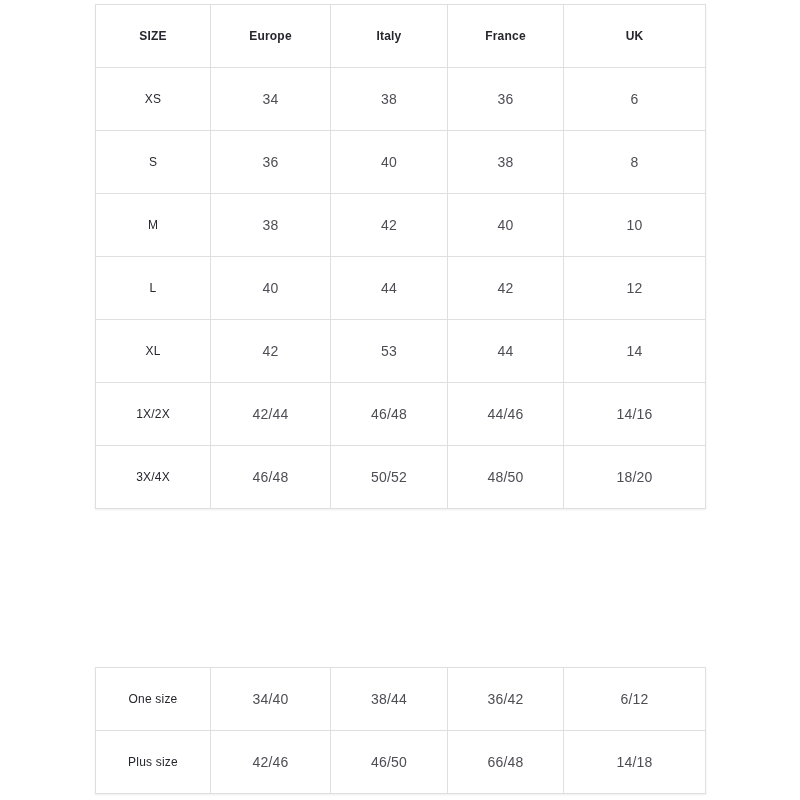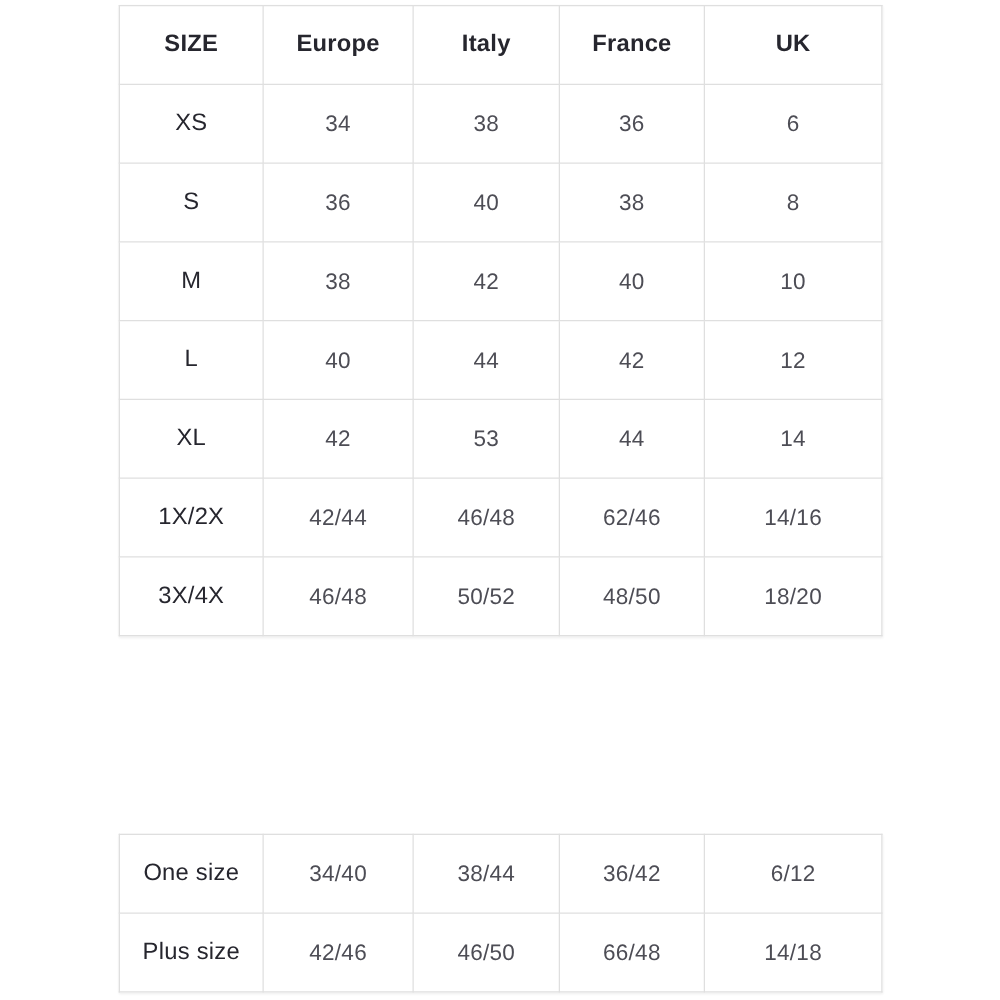--- a/index.html
+++ b/index.html
@@ -26,35 +26,35 @@
   }
   table.size-table.main { top: 4px; }
   table.size-table.extra { top: 667px; }
   .size-table th,
   .size-table td {
     border: 1px solid #dfdfdf;
     height: 62px;
     text-align: center;
     vertical-align: middle;
     padding: 0;
-    font-size: 19px;
+    font-size: 12px;
     letter-spacing: 0.2px;
   }
   .size-table th {
     font-weight: bold;
     color: #26262e;
   }
   .size-table td.row-label {
     font-weight: normal;
     color: #26262e;
   }
   .size-table td.value-cell {
     font-weight: normal;
     color: #4d4d55;
-    font-size: 18px;
+    font-size: 14px;
     margin-left: 48px;
   }
 </style>
 </head>
 <body>
 
 <div class="stage">
 
   <table class="size-table main">
     <colgroup>
@@ -104,21 +104,21 @@
       <td class="row-label">XL</td>
       <td class="value-cell">42</td>
       <td class="value-cell">53</td>
       <td class="value-cell">44</td>
       <td class="value-cell">14</td>
     </tr>
     <tr>
       <td class="row-label">1X/2X</td>
       <td class="value-cell">42/44</td>
       <td class="value-cell">46/48</td>
-      <td class="value-cell">62/46</td>
+      <td class="value-cell">44/46</td>
       <td class="value-cell">14/16</td>
     </tr>
     <tr>
       <td class="row-label">3X/4X</td>
       <td class="value-cell">46/48</td>
       <td class="value-cell">50/52</td>
       <td class="value-cell">48/50</td>
       <td class="value-cell">18/20</td>
     </tr>
   </tbody>

